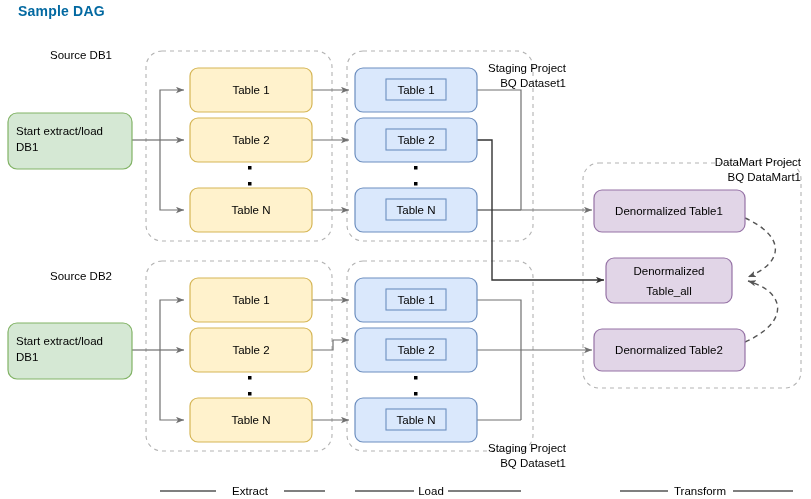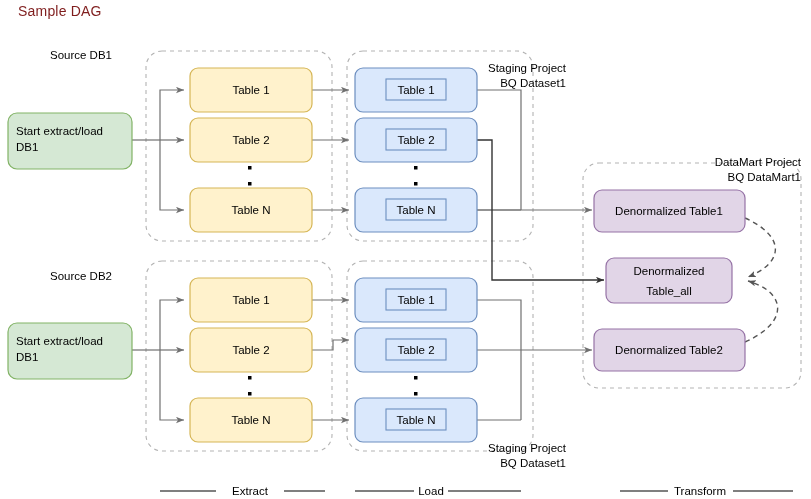--- a/index.html
+++ b/index.html
@@ -18,22 +18,22 @@
     position: absolute;
     top: 0; left: 0;
     width: 811px;
     height: 499px;
   }
   .diagram-title {
     position: absolute;
     left: 18px;
     top: 3px;
     font-size: 14px;
-    font-weight: normal;
-    color: #7f1d1d;
+    font-weight: bold;
+    color: #0369a1;
     letter-spacing: 0.2px;
   }
   .node-label, .group-label, .phase-label {
     font-family: "Liberation Sans", sans-serif;
     fill: #000000;
   }
   .node-text {
     font-size: 11.5px;
   }
   .group-text {

